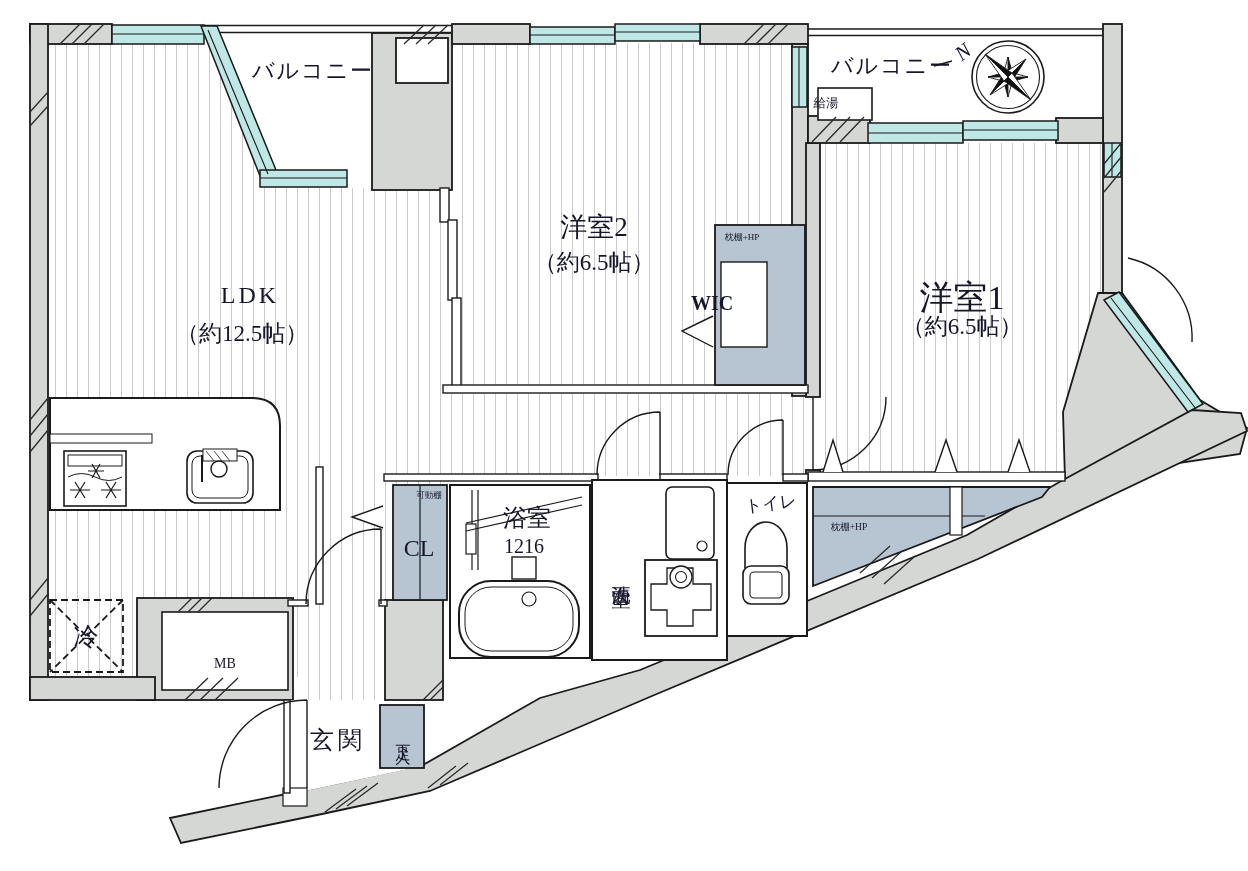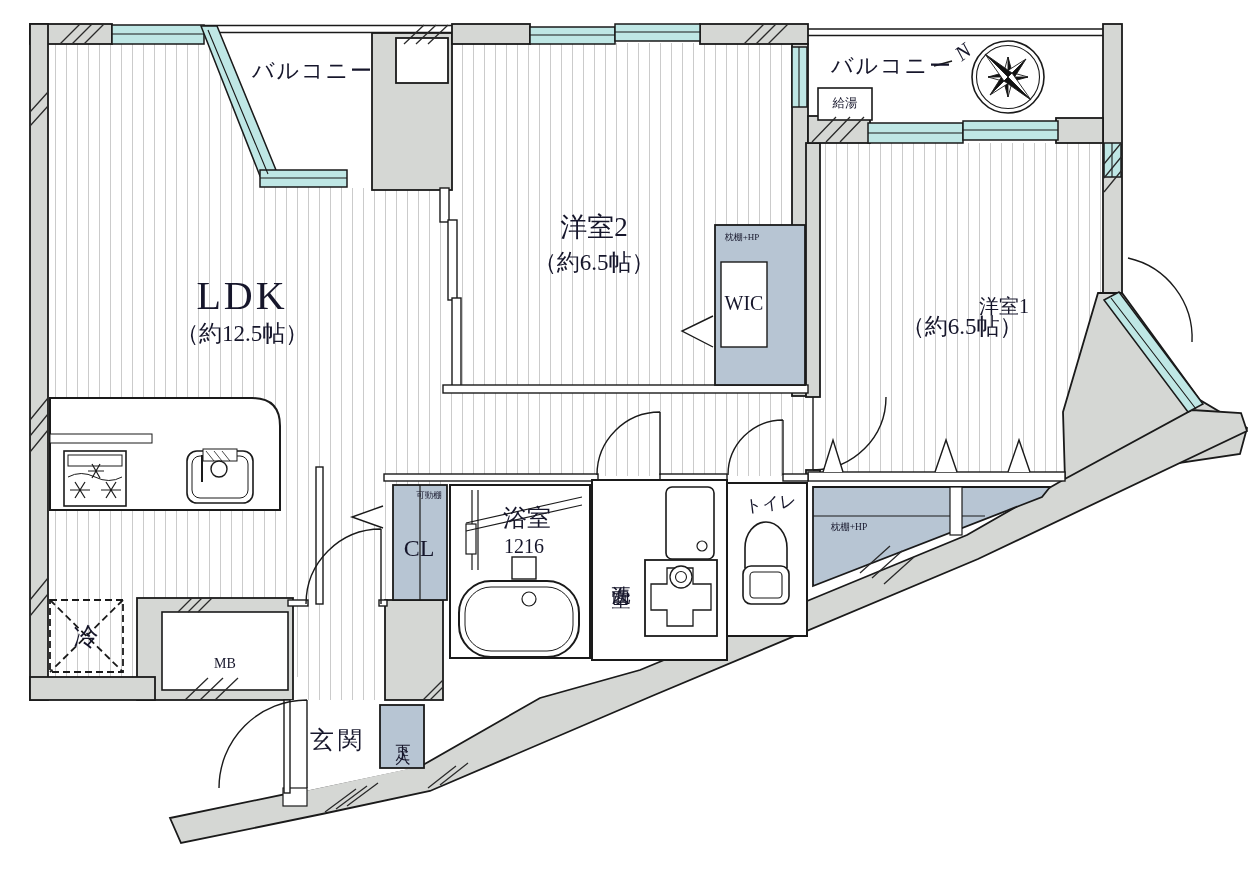--- a/index.html
+++ b/index.html
@@ -209,36 +209,36 @@
           <polygon points="990,95 1012,81 1008,77" fill="#fff"></polygon>
       <polygon points="985,54 1012,73 1008,77" fill="#111"></polygon>
           <polygon points="985,54 1004,81 1008,77" fill="#fff"></polygon>
       <polygon points="1031,100 1004,81 1008,77" fill="#111"></polygon>
           <polygon points="1031,100 1012,73 1008,77" fill="#fff"></polygon>
     </g>
     <path d="M934,66 L952,61" stroke-width="1.6" fill="none"></path>
   </g>
 </svg>
 
-  <div class="lbl" style="left:242px;top:296px;font-size:40px;letter-spacing:3px;">LDK</div>
+  <div class="lbl" style="left:250px;top:296px;font-size:24px;letter-spacing:3px;">LDK</div>
   <div class="lbl" style="left:242px;top:334px;font-size:23px;">（約12.5帖）</div>
   <div class="lbl" style="left:594px;top:227px;font-size:27px;text-align:right;">洋室2</div>
   <div class="lbl" style="left:594px;top:263px;font-size:23px;">（約6.5帖）</div>
-  <div class="lbl" style="left:962px;top:306px;font-size:20px;margin-left:42px;">洋室1</div>
+  <div class="lbl" style="left:962px;top:298px;font-size:34px;">洋室1</div>
   <div class="lbl" style="left:962px;top:327px;font-size:23px;">（約6.5帖）</div>
   <div class="lbl" style="left:313px;top:71px;font-size:22px;letter-spacing:2px;">バルコニー</div>
   <div class="lbl" style="left:892px;top:66px;font-size:22px;letter-spacing:2px;">バルコニー</div>
-  <div class="lbl" style="left:744px;top:303px;font-size:20px;">WIC</div>
+  <div class="lbl" style="left:712px;top:303px;font-size:20px;font-weight:bold;">WIC</div>
   <div class="lbl" style="left:742px;top:238px;font-size:9px;">枕棚+HP</div>
   <div class="lbl" style="left:419px;top:549px;font-size:24px;">CL</div>
   <div class="lbl" style="left:429px;top:495px;font-size:8.5px;">可動棚</div>
   <div class="lbl" style="left:849px;top:528px;font-size:9.5px;">枕棚+HP</div>
   <div class="lbl" style="left:527px;top:519px;font-size:24px;">浴室</div>
   <div class="lbl" style="left:524px;top:546px;font-size:20px;">1216</div>
   <div class="lbl vert" style="left:621px;top:573px;font-size:19px;">洗面室</div>
   <div class="lbl" style="left:771px;top:504px;font-size:17px;transform:translate(-50%,-50%) rotate(-7deg);">トイレ</div>
   <div class="lbl" style="left:334px;top:741px;font-size:24px;letter-spacing:4px;padding-left:8px;">玄関</div>
   <div class="lbl vert" style="left:402px;top:736px;font-size:15px;">下足入</div>
   <div class="lbl" style="left:225px;top:664px;font-size:14px;">MB</div>
   <div class="lbl" style="left:86px;top:637px;font-size:25px;">冷</div>
-  <div class="lbl" style="left:845px;top:104px;font-size:12.5px;">給湯</div>
+  <div class="lbl" style="left:826px;top:104px;font-size:12.5px;">給湯</div>
   <div class="lbl" style="left:963px;top:52px;font-size:21px;font-style:italic;transform:translate(-50%,-50%) rotate(-38deg);">N</div>
 </div>
 
 </body></html>

